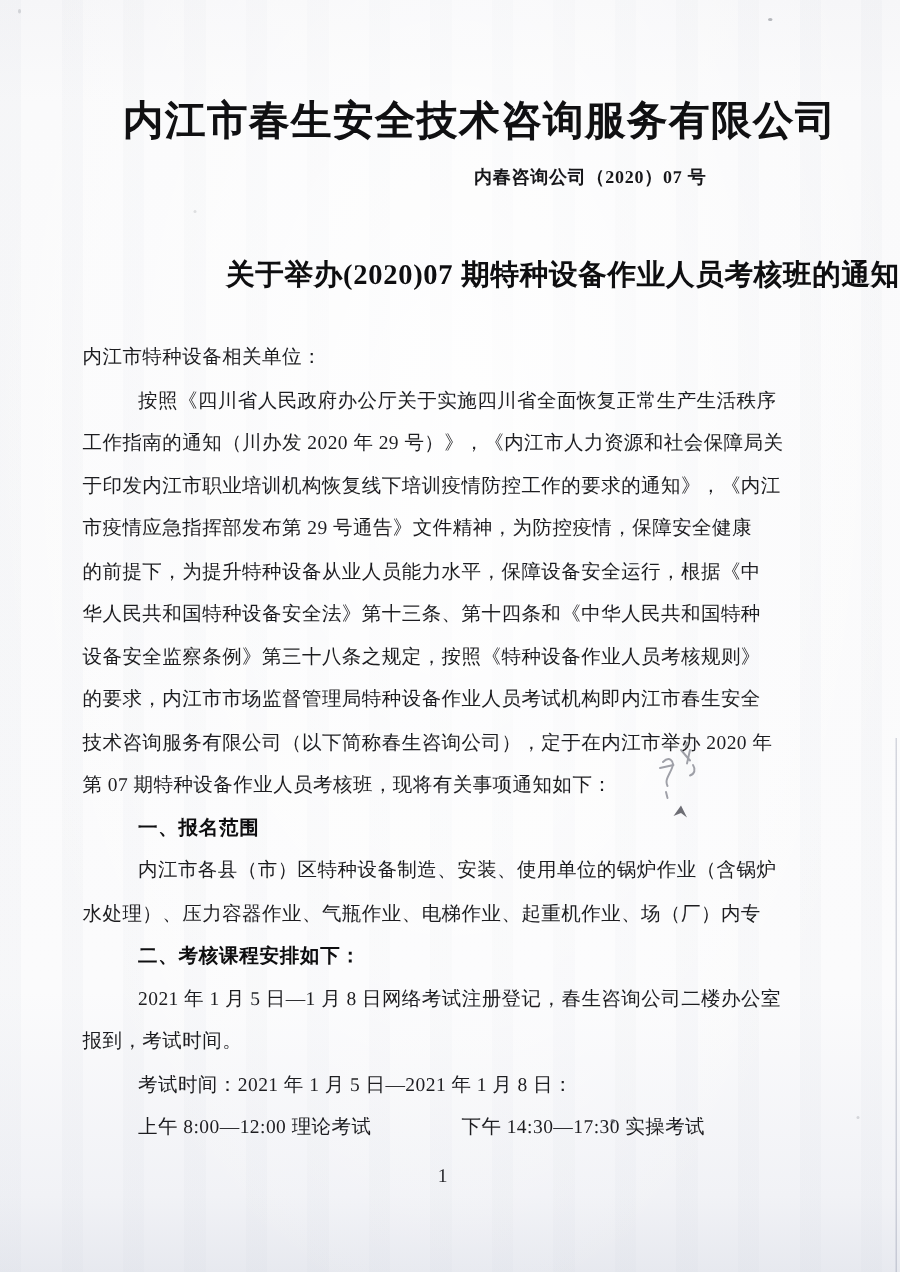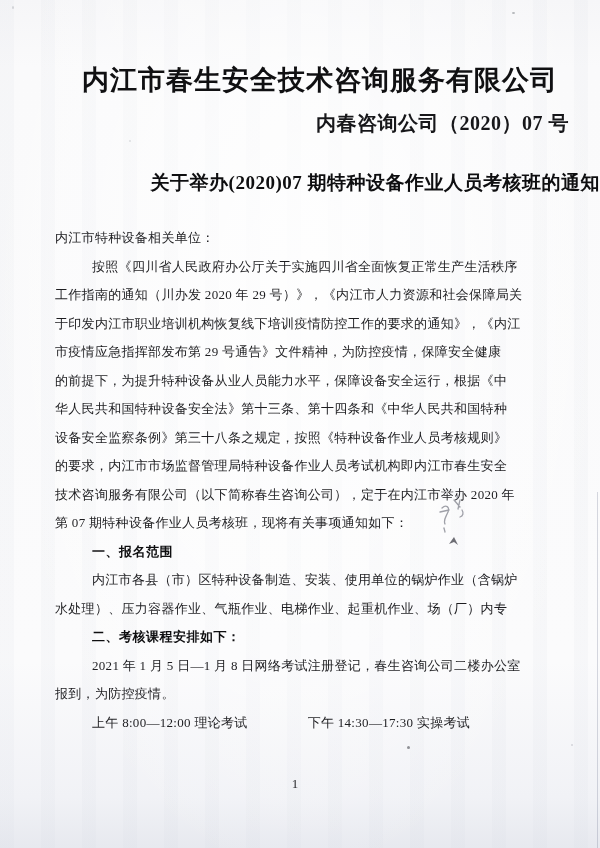--- a/index.html
+++ b/index.html
@@ -16,21 +16,21 @@
       repeating-linear-gradient(90deg, rgba(205,210,220,.10) 0 14px, rgba(255,255,255,0) 14px 41px),
       linear-gradient(180deg,#f6f6f8 0%,#fafafb 8%,#fbfbfc 78%,#f1f2f6 94%,#e7e9ef 100%);
   }
   .company-title{
     position:absolute;top:60px;left:0;width:600px;
     text-align:center;font-size:27px;font-weight:bold;color:#101012;
     letter-spacing:1px;line-height:40px;white-space:nowrap;padding-left:20px;
   }
   .doc-number{
     position:absolute;top:110px;left:316px;
-    font-size:20px;font-weight:bold;color:#17171a;
+    font-size:12px;font-weight:bold;color:#17171a;
     letter-spacing:.5px;white-space:nowrap;
   }
   .subject{
     position:absolute;top:170px;left:0;width:600px;
     text-align:right;font-size:19px;font-weight:bold;color:#0e0e10;
     letter-spacing:.5px;white-space:nowrap;
   }
   .body-text{
     position:absolute;top:224px;left:55px;width:525px;
     font-size:13px;line-height:28.5px;letter-spacing:.3px;
@@ -79,21 +79,22 @@
     <div class="line">华人民共和国特种设备安全法》第十三条、第十四条和《中华人民共和国特种</div>
     <div class="line">设备安全监察条例》第三十八条之规定，按照《特种设备作业人员考核规则》</div>
     <div class="line">的要求，内江市市场监督管理局特种设备作业人员考试机构即内江市春生安全</div>
     <div class="line">技术咨询服务有限公司（以下简称春生咨询公司），定于在内江市举办 2020 年</div>
     <div class="line">第 07 期特种设备作业人员考核班，现将有关事项通知如下：</div>
     <div class="line indent heading">一、报名范围</div>
     <div class="line indent">内江市各县（市）区特种设备制造、安装、使用单位的锅炉作业（含锅炉</div>
     <div class="line">水处理）、压力容器作业、气瓶作业、电梯作业、起重机作业、场（厂）内专</div>
     <div class="line indent heading">二、考核课程安排如下：</div>
     <div class="line indent">2021 年 1 月 5 日—1 月 8 日网络考试注册登记，春生咨询公司二楼办公室</div>
-    <div class="line">报到，为防控疫情。</div>
+    <div class="line">报到，考试时间。</div>
+    <div class="line indent">考试时间：2021 年 1 月 5 日—2021 年 1 月 8 日：</div>
     <div class="line indent">
       <span>上午 8:00—12:00 理论考试</span><span class="sched-pm">下午 14:30—17:30 实操考试</span>
     </div>
   </div>
 
   <svg class="pencil-mark" width="58" height="60" viewBox="0 0 58 60">
     <g stroke="#80828c" stroke-width="1.3" fill="none" opacity="0.75" stroke-linecap="round">
       <path d="M18 14 C 22 10, 26 13, 24 18 C 22 23, 19 26, 21 30"></path>
       <path d="M16 18 l 9 -2"></path>
       <path d="M30 6 l 6 7 M36 6 l -2 9 M33 4 l 1 -3"></path>

